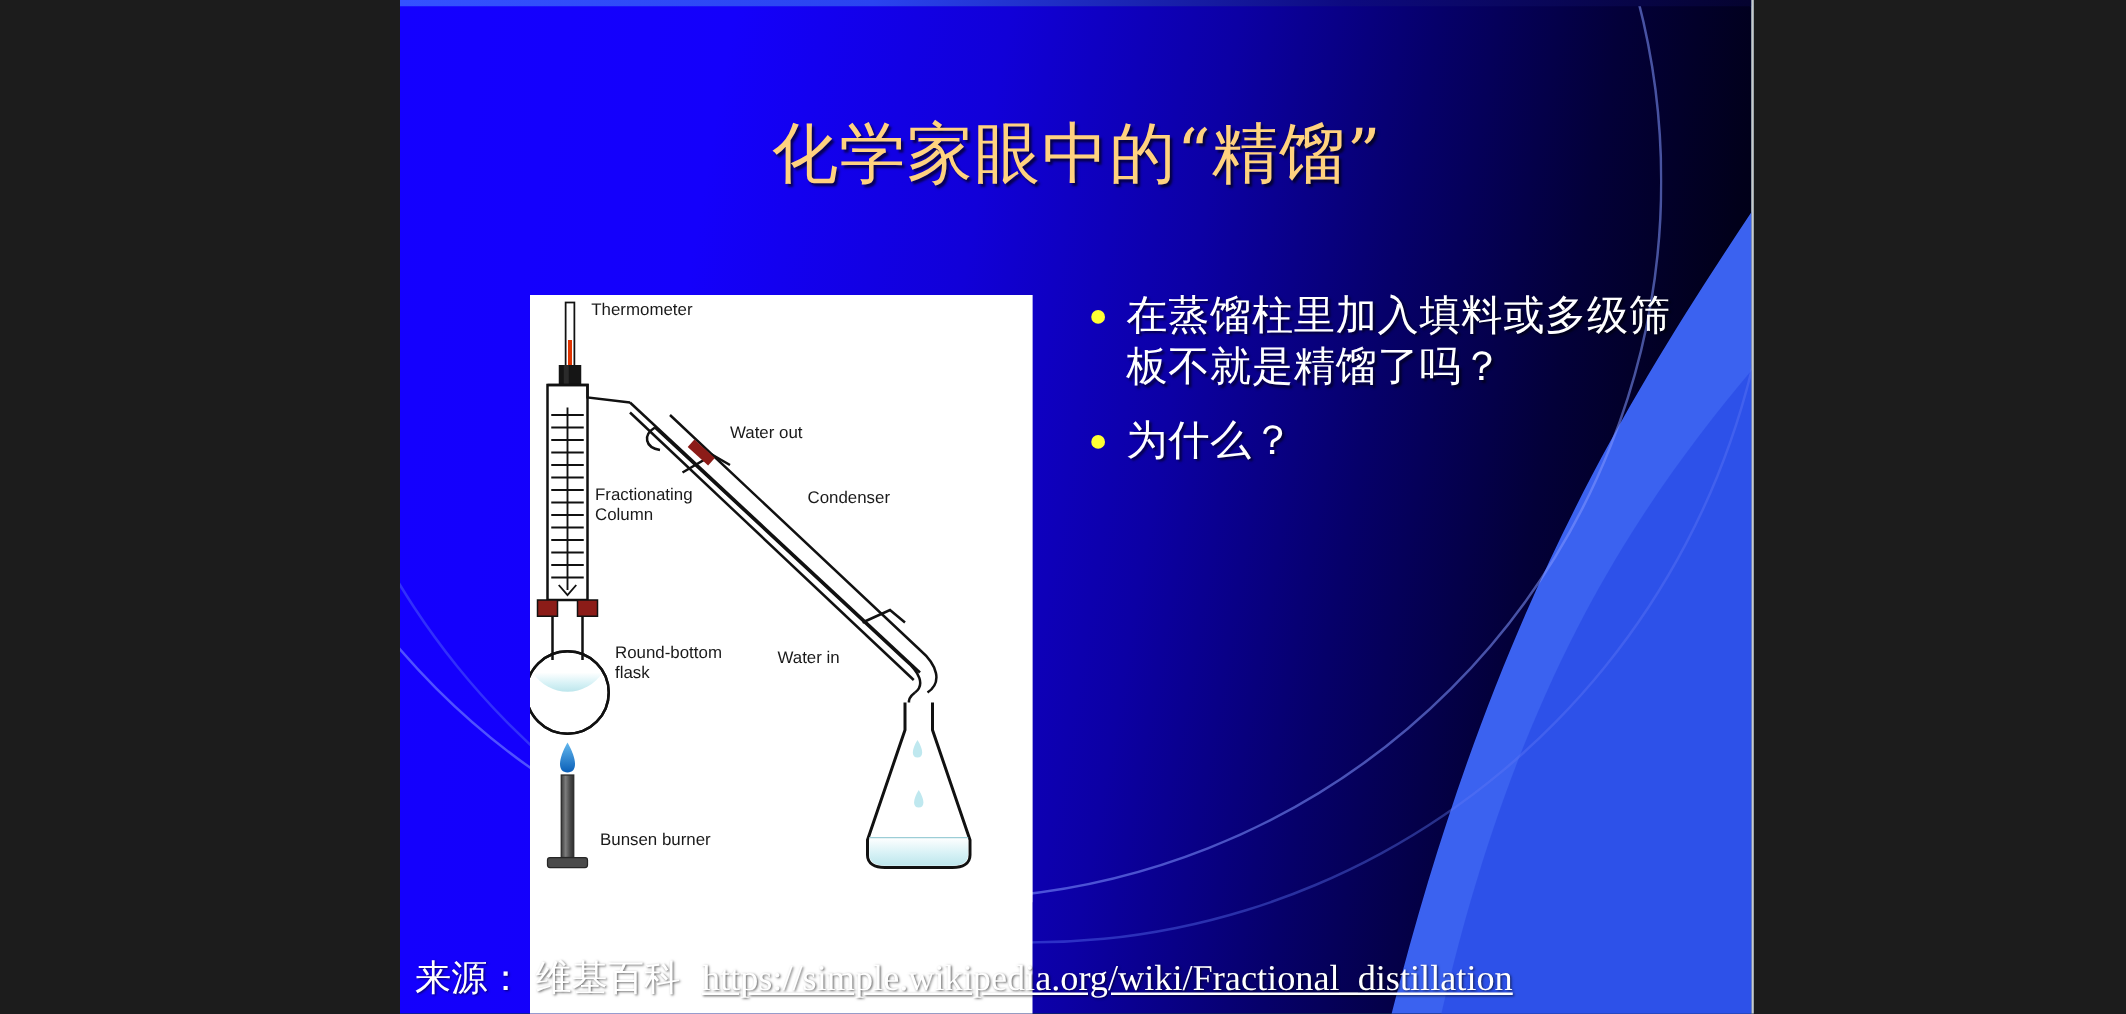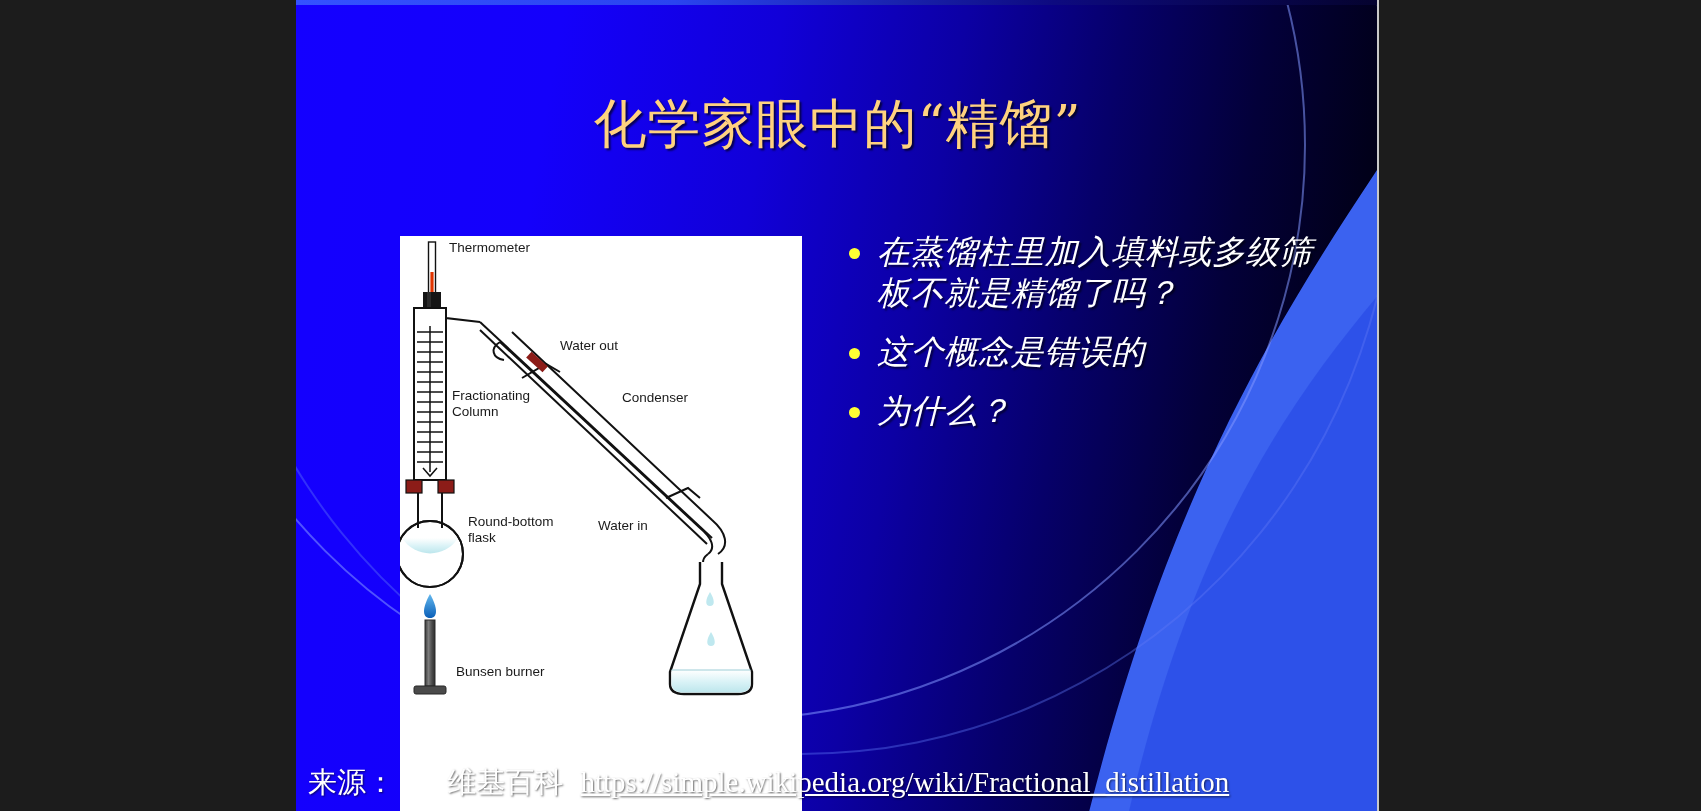--- a/index.html
+++ b/index.html
@@ -14,21 +14,21 @@
   #root {
     position: relative;
     width: 1701px;
     height: 811px;
     background: #1c1c1c;
   }
 
   
   #slide {
     position: absolute;
-    left: 296px;
+    left: 320px;
     top: 0px;
     width: 1083px;
     height: 811px;
     overflow: hidden;
     background: #0c4a6e;
     border-right: 2px solid #c9c9c9;
   }
   
   .bg-base {
     position: absolute;
@@ -140,36 +140,35 @@
     background: #ffff33;
     margin-left: 8px;
   }
   .bullet .btext {
     color: #ffffff;
     font-size: 33px;
     line-height: 1.24;
     font-family: "DejaVu Serif", "Liberation Serif", serif;
     text-shadow: 2px 2px 2px rgba(0,0,0,.6);
     letter-spacing: .5px;
-    font-style: italic;
   }
 
   
   #source-line {
     position: absolute;
     left: 12px;
     bottom: 8px;
     color: #ffffff;
     font-size: 29px;
     font-family: "Liberation Serif", "DejaVu Serif", serif;
     text-shadow: 1px 1px 2px rgba(0,0,0,.6);
     white-space: nowrap;
   }
   #source-line .src-label { margin-right: 2px; text-align: right; }
-  #source-line .src-site  { margin-right: 10px; margin-left: 43px; }
+  #source-line .src-site  { margin-right: 10px; }
   #source-line .src-url   { font-family: "Liberation Serif","DejaVu Serif",serif; text-decoration: underline; }
 
   
   .dlabel {
     font-family: "Liberation Sans", "DejaVu Sans", sans-serif;
     font-size: 13.5px;
     fill: #1a1a1a;
   }
 </style>
 </head>
@@ -310,26 +309,20 @@
       <div class="bullet">
         <span class="dot-wrap">
             <i class="dot"></i>
           </span>
         <span class="btext">在蒸馏柱里加入填料或多级筛板不就是精馏了吗？</span>
       </div>
       <div class="bullet">
         <span class="dot-wrap">
             <i class="dot"></i>
           </span>
-        <span class="btext">这个概念是错误的</span>
-      </div>
-      <div class="bullet">
-        <span class="dot-wrap">
-            <i class="dot"></i>
-          </span>
         <span class="btext">为什么？</span>
       </div>
     </div>
 
     <div id="source-line">
       <span class="src-label">来源：</span>
       <span class="src-site">维基百科</span>
       <span class="src-url">https://simple.wikipedia.org/wiki/Fractional_distillation</span>
     </div>
 

